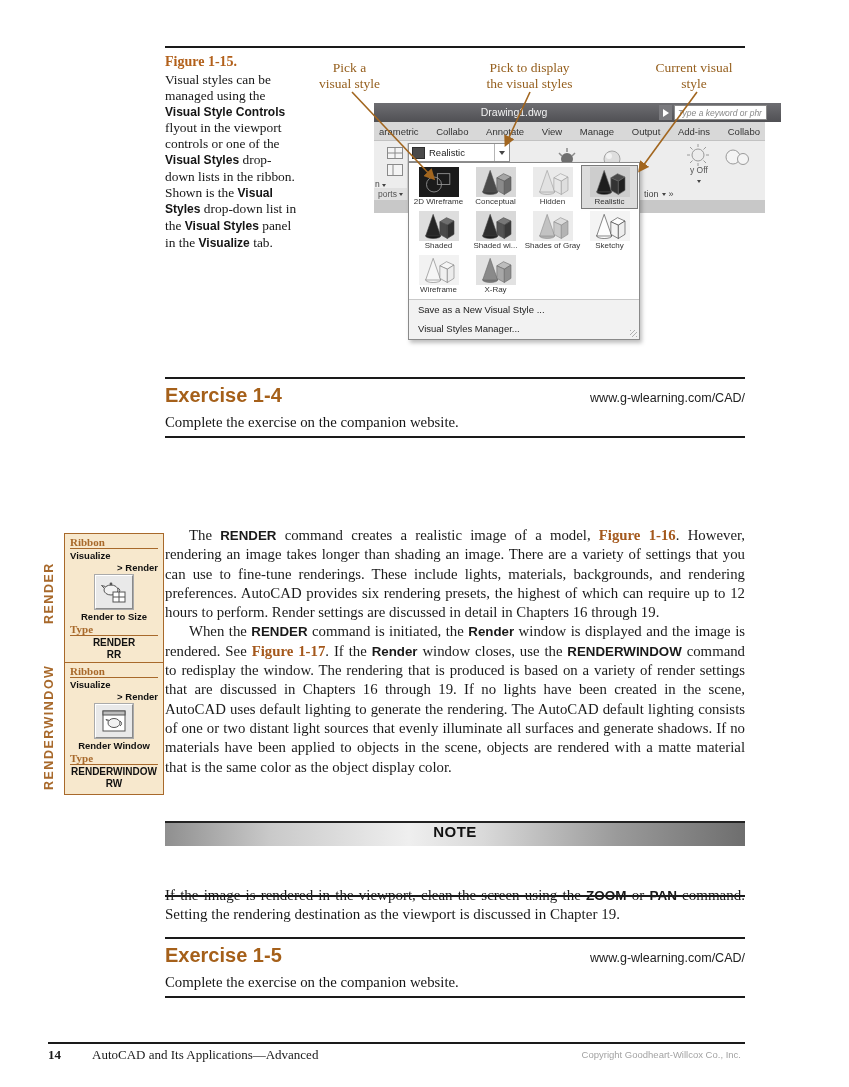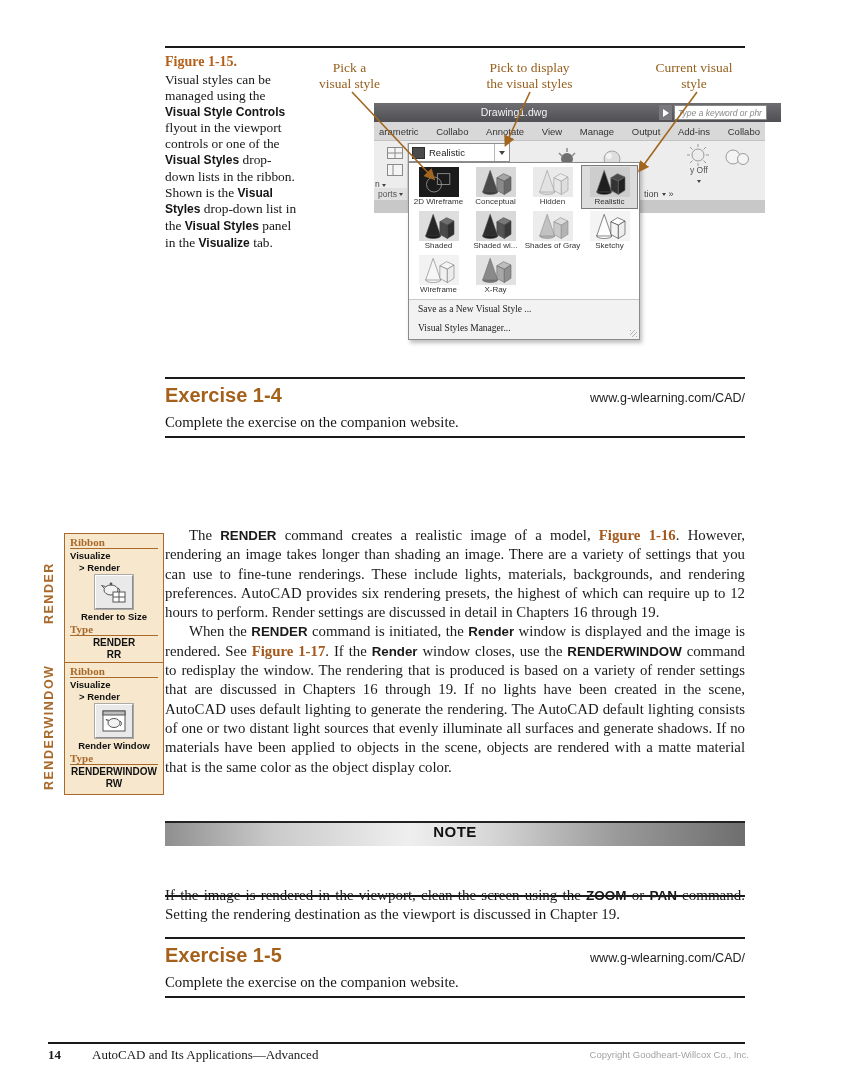--- a/index.html
+++ b/index.html
@@ -48,21 +48,21 @@
   .vs-value{font-size:9.5px;color:#222;flex:1;}
   .vs-caret{border-left:1px solid #b5b5b5;align-self:stretch;display:flex;align-items:center;padding:0 4px;}
   .vs-panel{position:absolute;left:34px;top:59px;width:232px;height:178px;background:#fff;border:1px solid #8a8a8a;
             box-sizing:border-box;box-shadow:2px 3px 4px rgba(0,0,0,.25);z-index:4;}
   .vs-grid{display:flex;flex-wrap:wrap;padding:2px 1px;}
   .vs-cell{width:57px;height:44px;text-align:center;}
   .vs-cell.selected{outline:1.5px solid #7a7a7a;outline-offset:-1px;background:#dcdcdc;}
   .vs-thumb{display:block;width:40px;height:30px;margin:2px auto 0;background:var(--bg,#ddd);}
   .vs-lbl{font-size:8px;color:#333;white-space:nowrap;display:block;line-height:10px;}
   .vs-menu{border-top:1px solid #c9c9c9;background:#f2f2f2;position:relative;height:39px;}
-  .vs-menu-item{height:19px;line-height:19px;padding-left:9px;font-size:9.5px;color:#222;font-family:Liberation Serif, serif;}
+  .vs-menu-item{height:19px;line-height:19px;padding-left:9px;font-size:9.5px;color:#222;}
   .grip{position:absolute;right:2px;bottom:2px;width:7px;height:7px;
         background:repeating-linear-gradient(135deg,#b0b0b0 0 1px,transparent 1px 3px);}
   .right-panel-label{position:absolute;left:270px;top:86px;font-size:9px;color:#444;display:flex;align-items:center;gap:3px;}
   .sky-off{position:absolute;left:316px;top:62px;font-size:8.5px;color:#555;text-align:center;}
   .ric{position:absolute;}
   
   .v-wire2d{--bg:#1b1b1b;--stro:#9a9a9a;}
   .v-conceptual{--bg:#d8d8d8;--cone:#4a4a4a;--cbase:#3a3a3a;--ctop:#a5a5a5;--cleft:#8a8a8a;--cright:#6a6a6a;--stro:#555;}
   .v-hidden{--bg:#eaeaea;--cone:#e2e2e2;--cbase:#dcdcdc;--ctop:#ececec;--cleft:#e6e6e6;--cright:#dedede;--stro:#9a9a9a;}
   .v-realistic{--bg:#cdcdcd;--cone:#1e1e1e;--cbase:#111;--ctop:#4a4a4a;--cleft:#333;--cright:#222;--stro:#666;}
@@ -97,35 +97,35 @@
             writing-mode:vertical-rl;transform:rotate(180deg);color:#a8692b;
             font:bold 12.5px "Liberation Sans",sans-serif;letter-spacing:1.5px;}
   #vert-render{left:41px;top:533px;height:120px;}
   #vert-renderwindow{left:41px;top:660px;height:135px;}
   .cmd-box{position:absolute;left:64px;width:100px;background:#f7e8cd;border:1.5px solid #a8692b;
            box-sizing:border-box;padding:2px 5px 4px 5px;font-family:"Liberation Sans",sans-serif;}
   #box-render{top:533px;}
   #box-renderwindow{top:662px;}
   .cmd-hdr{font:bold 11px "Liberation Serif",serif;color:#a8692b;border-bottom:1px solid #a8692b;margin-bottom:1px;}
   .cmd-line{font:bold 9.5px "Liberation Sans",sans-serif;color:#111;line-height:11.5px;}
-  .cmd-line.indent{padding-left:9px;}
+  .cmd-line.indent{padding-left:9px;text-align:right;}
   .cmd-icon-btn{width:36px;height:32px;margin:2px auto;background:#e9e9e9;border:1px solid;
                 border-color:#fff #8a8a8a #8a8a8a #fff;outline:1px solid #aaa;display:flex;align-items:center;justify-content:center;}
   .cmd-btn-label{font:bold 9.5px "Liberation Sans",sans-serif;text-align:center;color:#111;margin-bottom:1px;}
   .cmd-type{font:bold 10px "Liberation Sans",sans-serif;text-align:center;color:#111;line-height:12px;}
   
   #ex4-rt{left:165px;top:377px;width:580px;height:2px;}
   #ex4-rb{left:165px;top:436px;width:580px;height:1.5px;}
   #ex5-rt{left:165px;top:937px;width:580px;height:2px;}
   #ex5-rb{left:165px;top:996px;width:580px;height:1.5px;}
   
   #footer-rule{left:48px;top:1042px;width:697px;height:1.5px;}
   #footer-num{position:absolute;left:48px;top:1047px;font:bold 13px "Liberation Serif",serif;}
   #footer-title{position:absolute;left:92px;top:1047px;font-size:13px;}
-  #footer-copy{position:absolute;right:100px;top:1049px;font:9.5px "Liberation Sans",sans-serif;color:#a3a3a3;}
+  #footer-copy{position:absolute;right:108px;top:1049px;font:9.5px "Liberation Sans",sans-serif;color:#a3a3a3;}
 </style>
 </head>
 <body>
 
 <div class="page">
 
   <svg width="0" height="0" style="position:absolute">
     <defs>
       <symbol id="s-cc" viewBox="0 0 42 36">
         <ellipse cx="14" cy="30" rx="9" ry="3" fill="var(--cbase,#888)" stroke="var(--stro,#555)" stroke-width="0.7"></ellipse>

